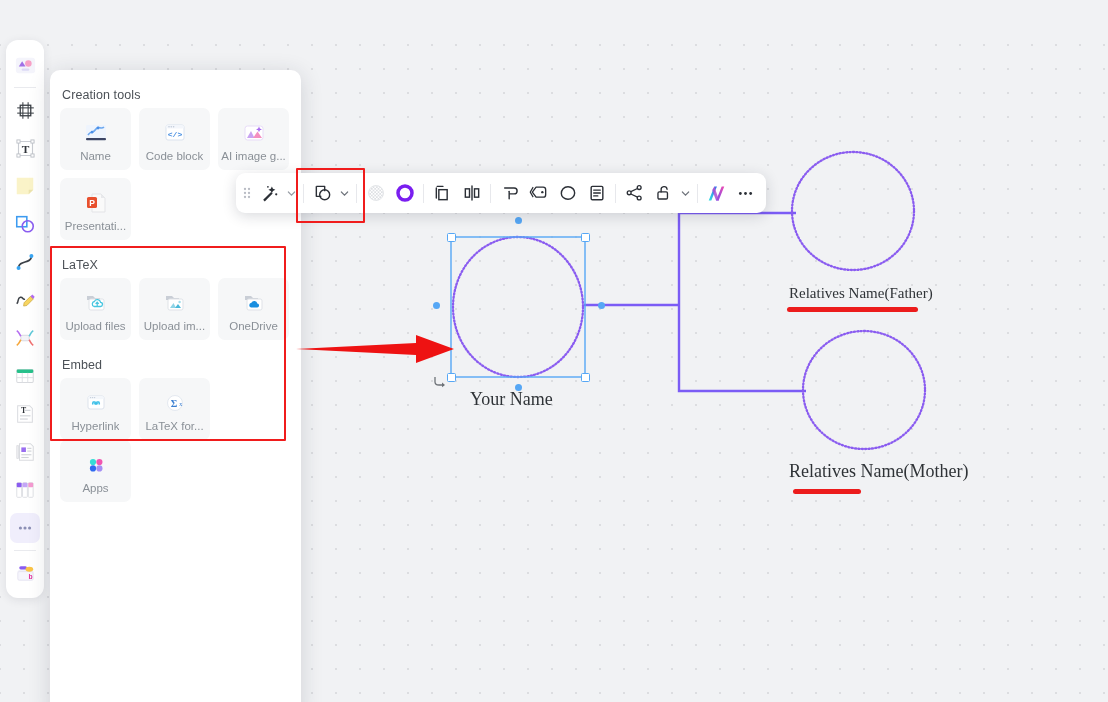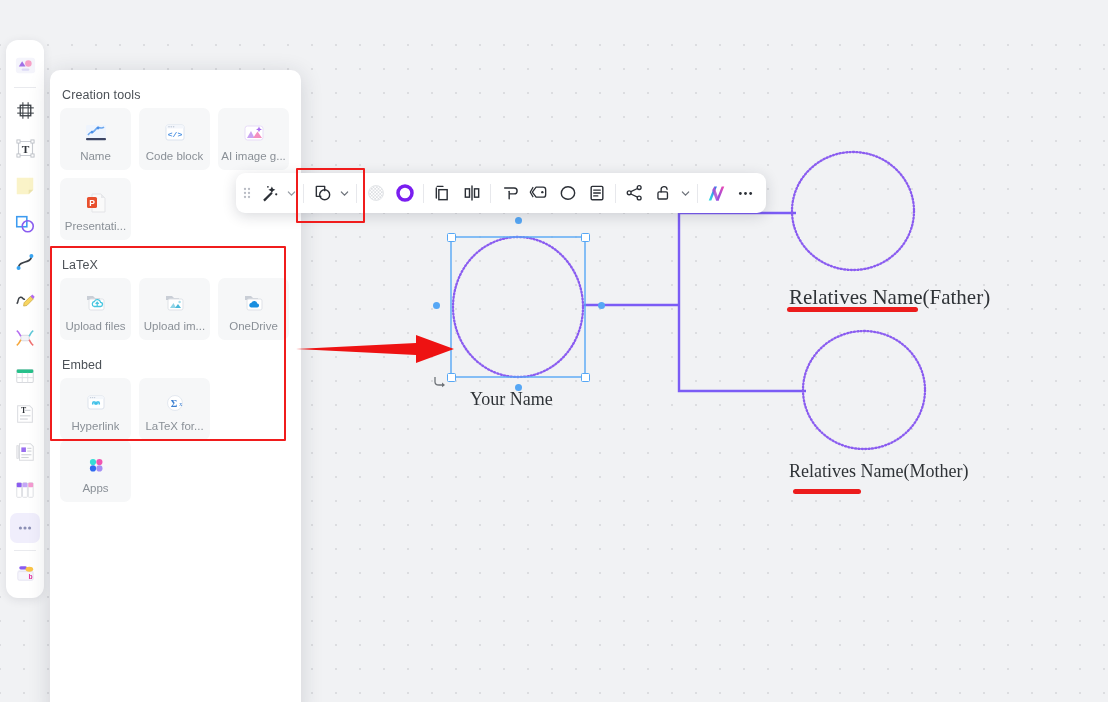--- a/index.html
+++ b/index.html
@@ -171,21 +171,21 @@
   #diagram { position: absolute; left:0; top:0; width:1108px; height:702px; z-index: 20; pointer-events: none; }
 
   .node-label {
     position: absolute;
     font-family: "Liberation Serif", serif;
     color: #2f3337;
     white-space: nowrap;
     z-index: 25;
   }
   #label-you     { left: 470px; top: 389px; font-size: 18px; }
-  #label-father  { left: 789px; top: 285px; font-size: 21px; }
+  #label-father  { left: 789px; top: 285px; font-size: 15px; }
   #label-mother  { left: 789px; top: 461px; font-size: 18px; }
 
   .red-underline {
     position: absolute;
     background: #ec1c1c;
     border-radius: 3px;
     height: 5px;
     z-index: 26;
   }
   #ul-father { left: 787px; top: 307px; width: 131px; }

